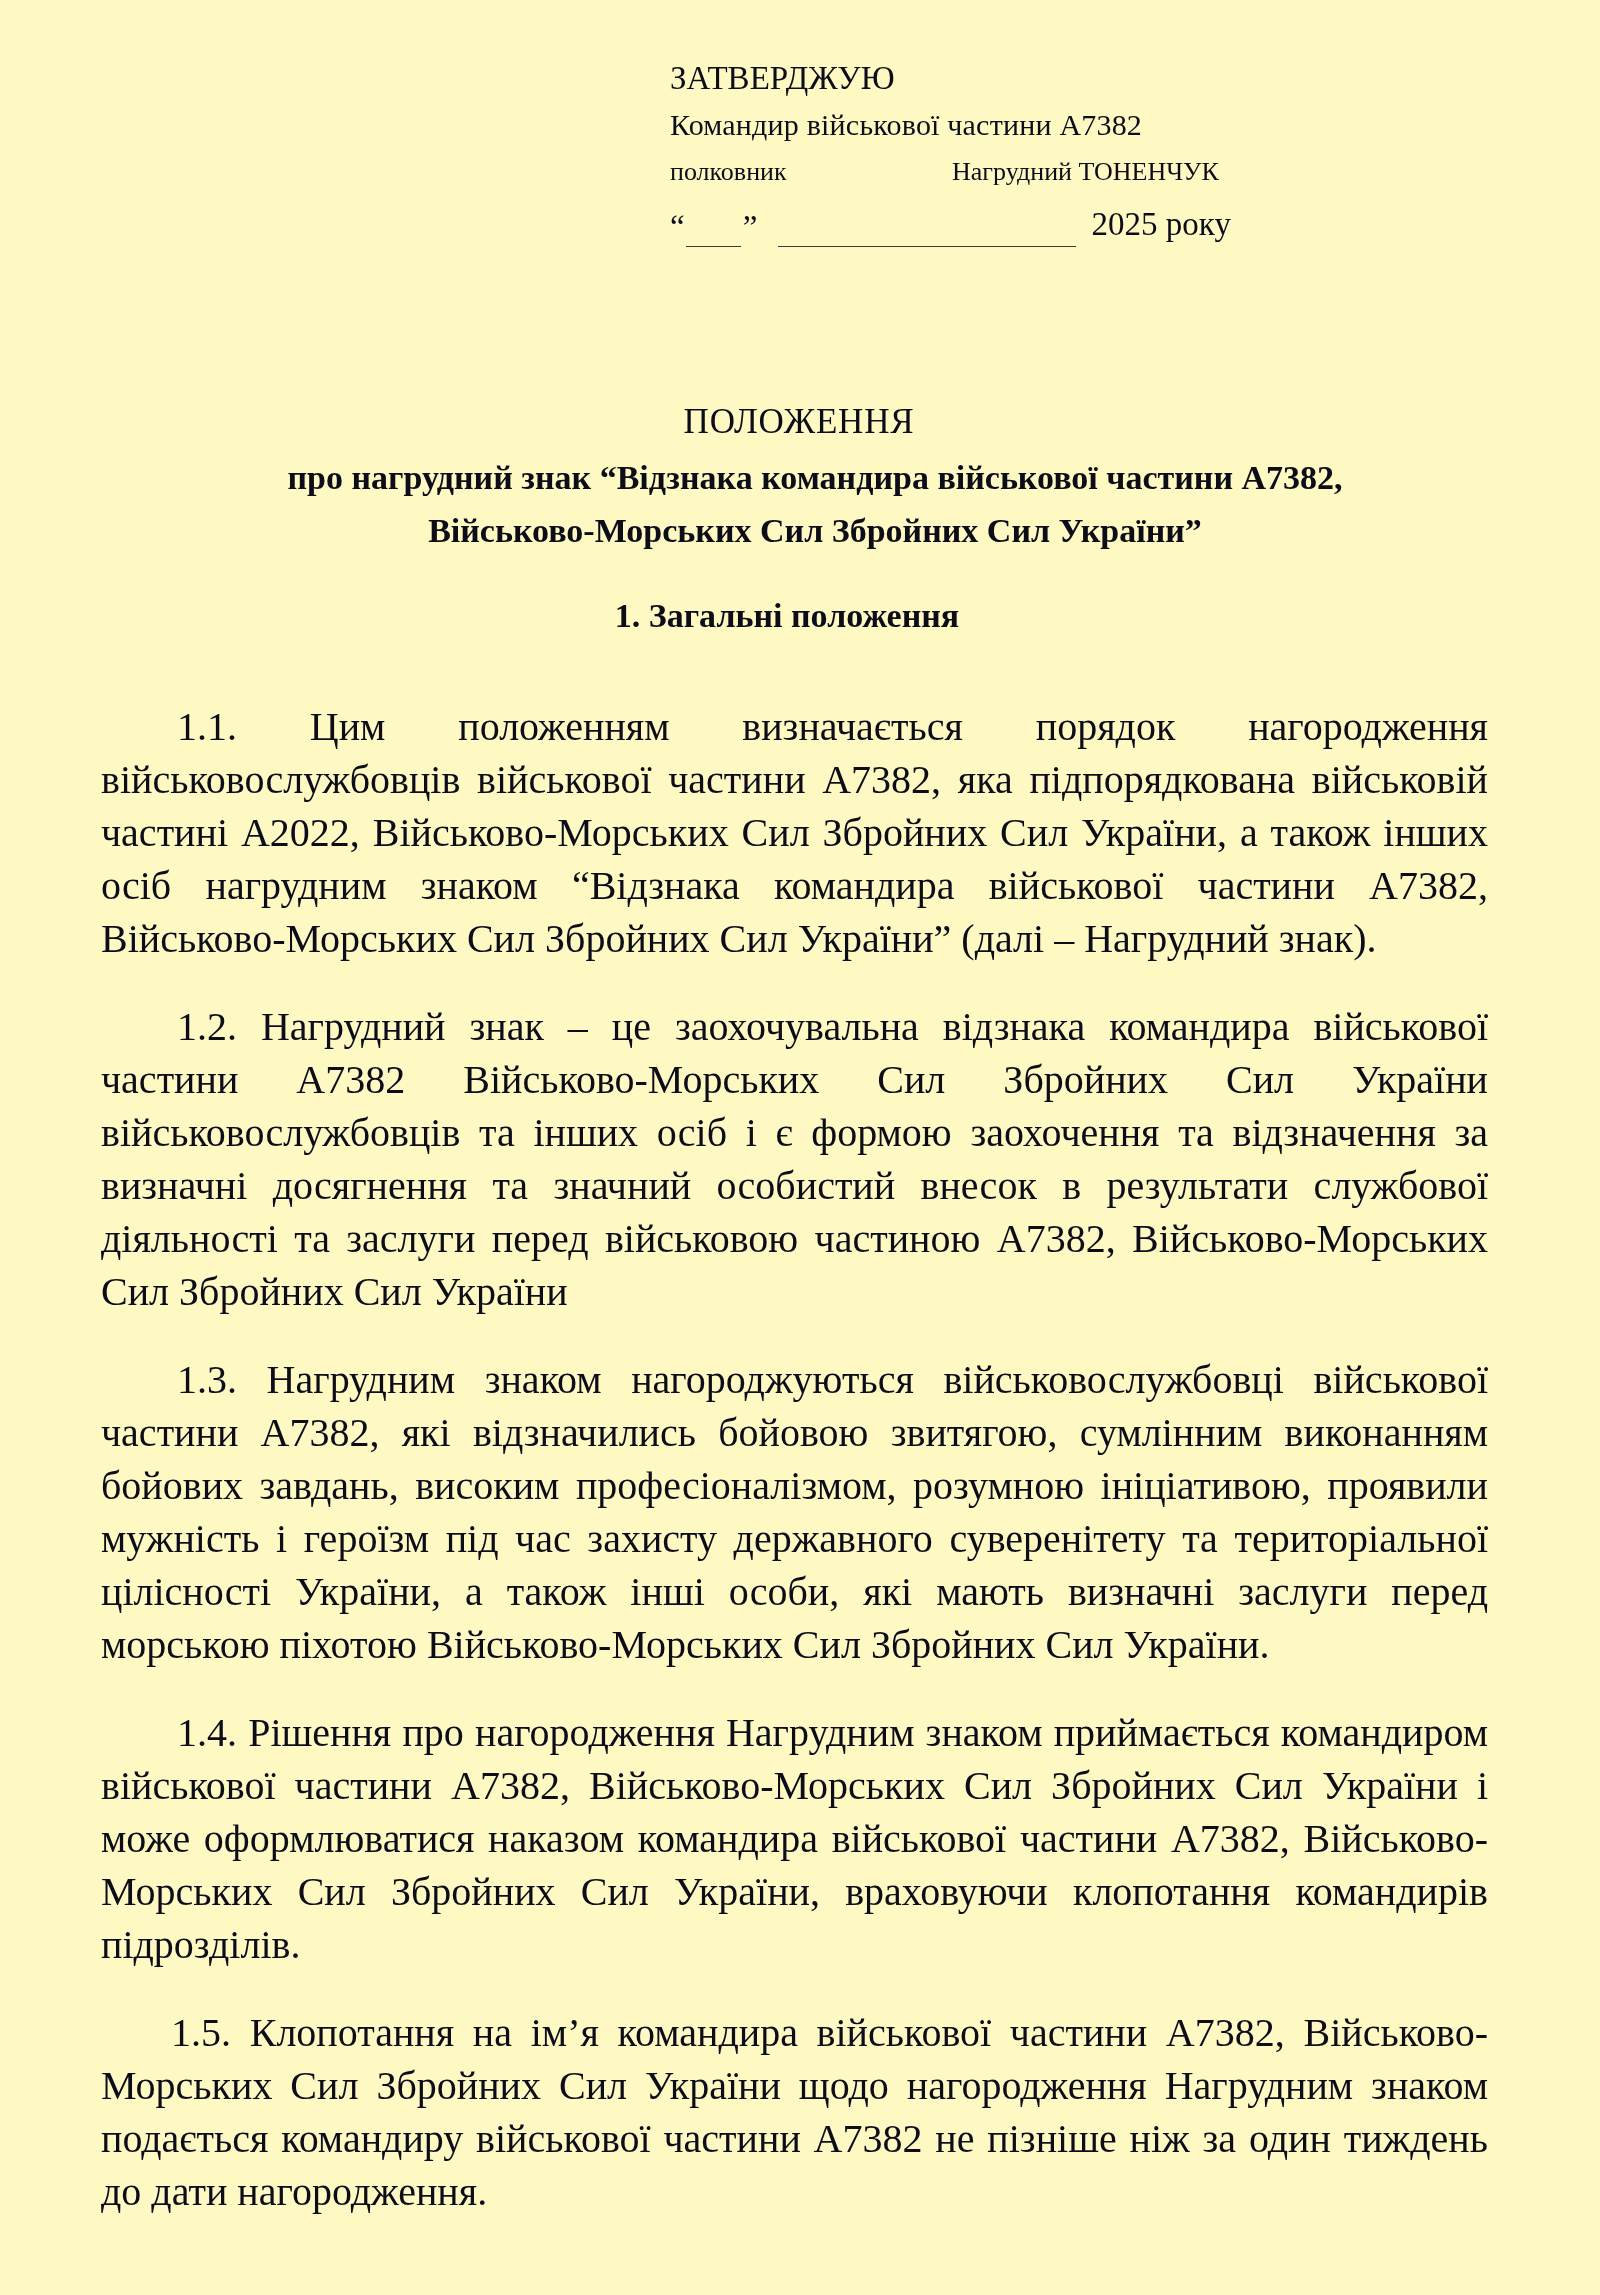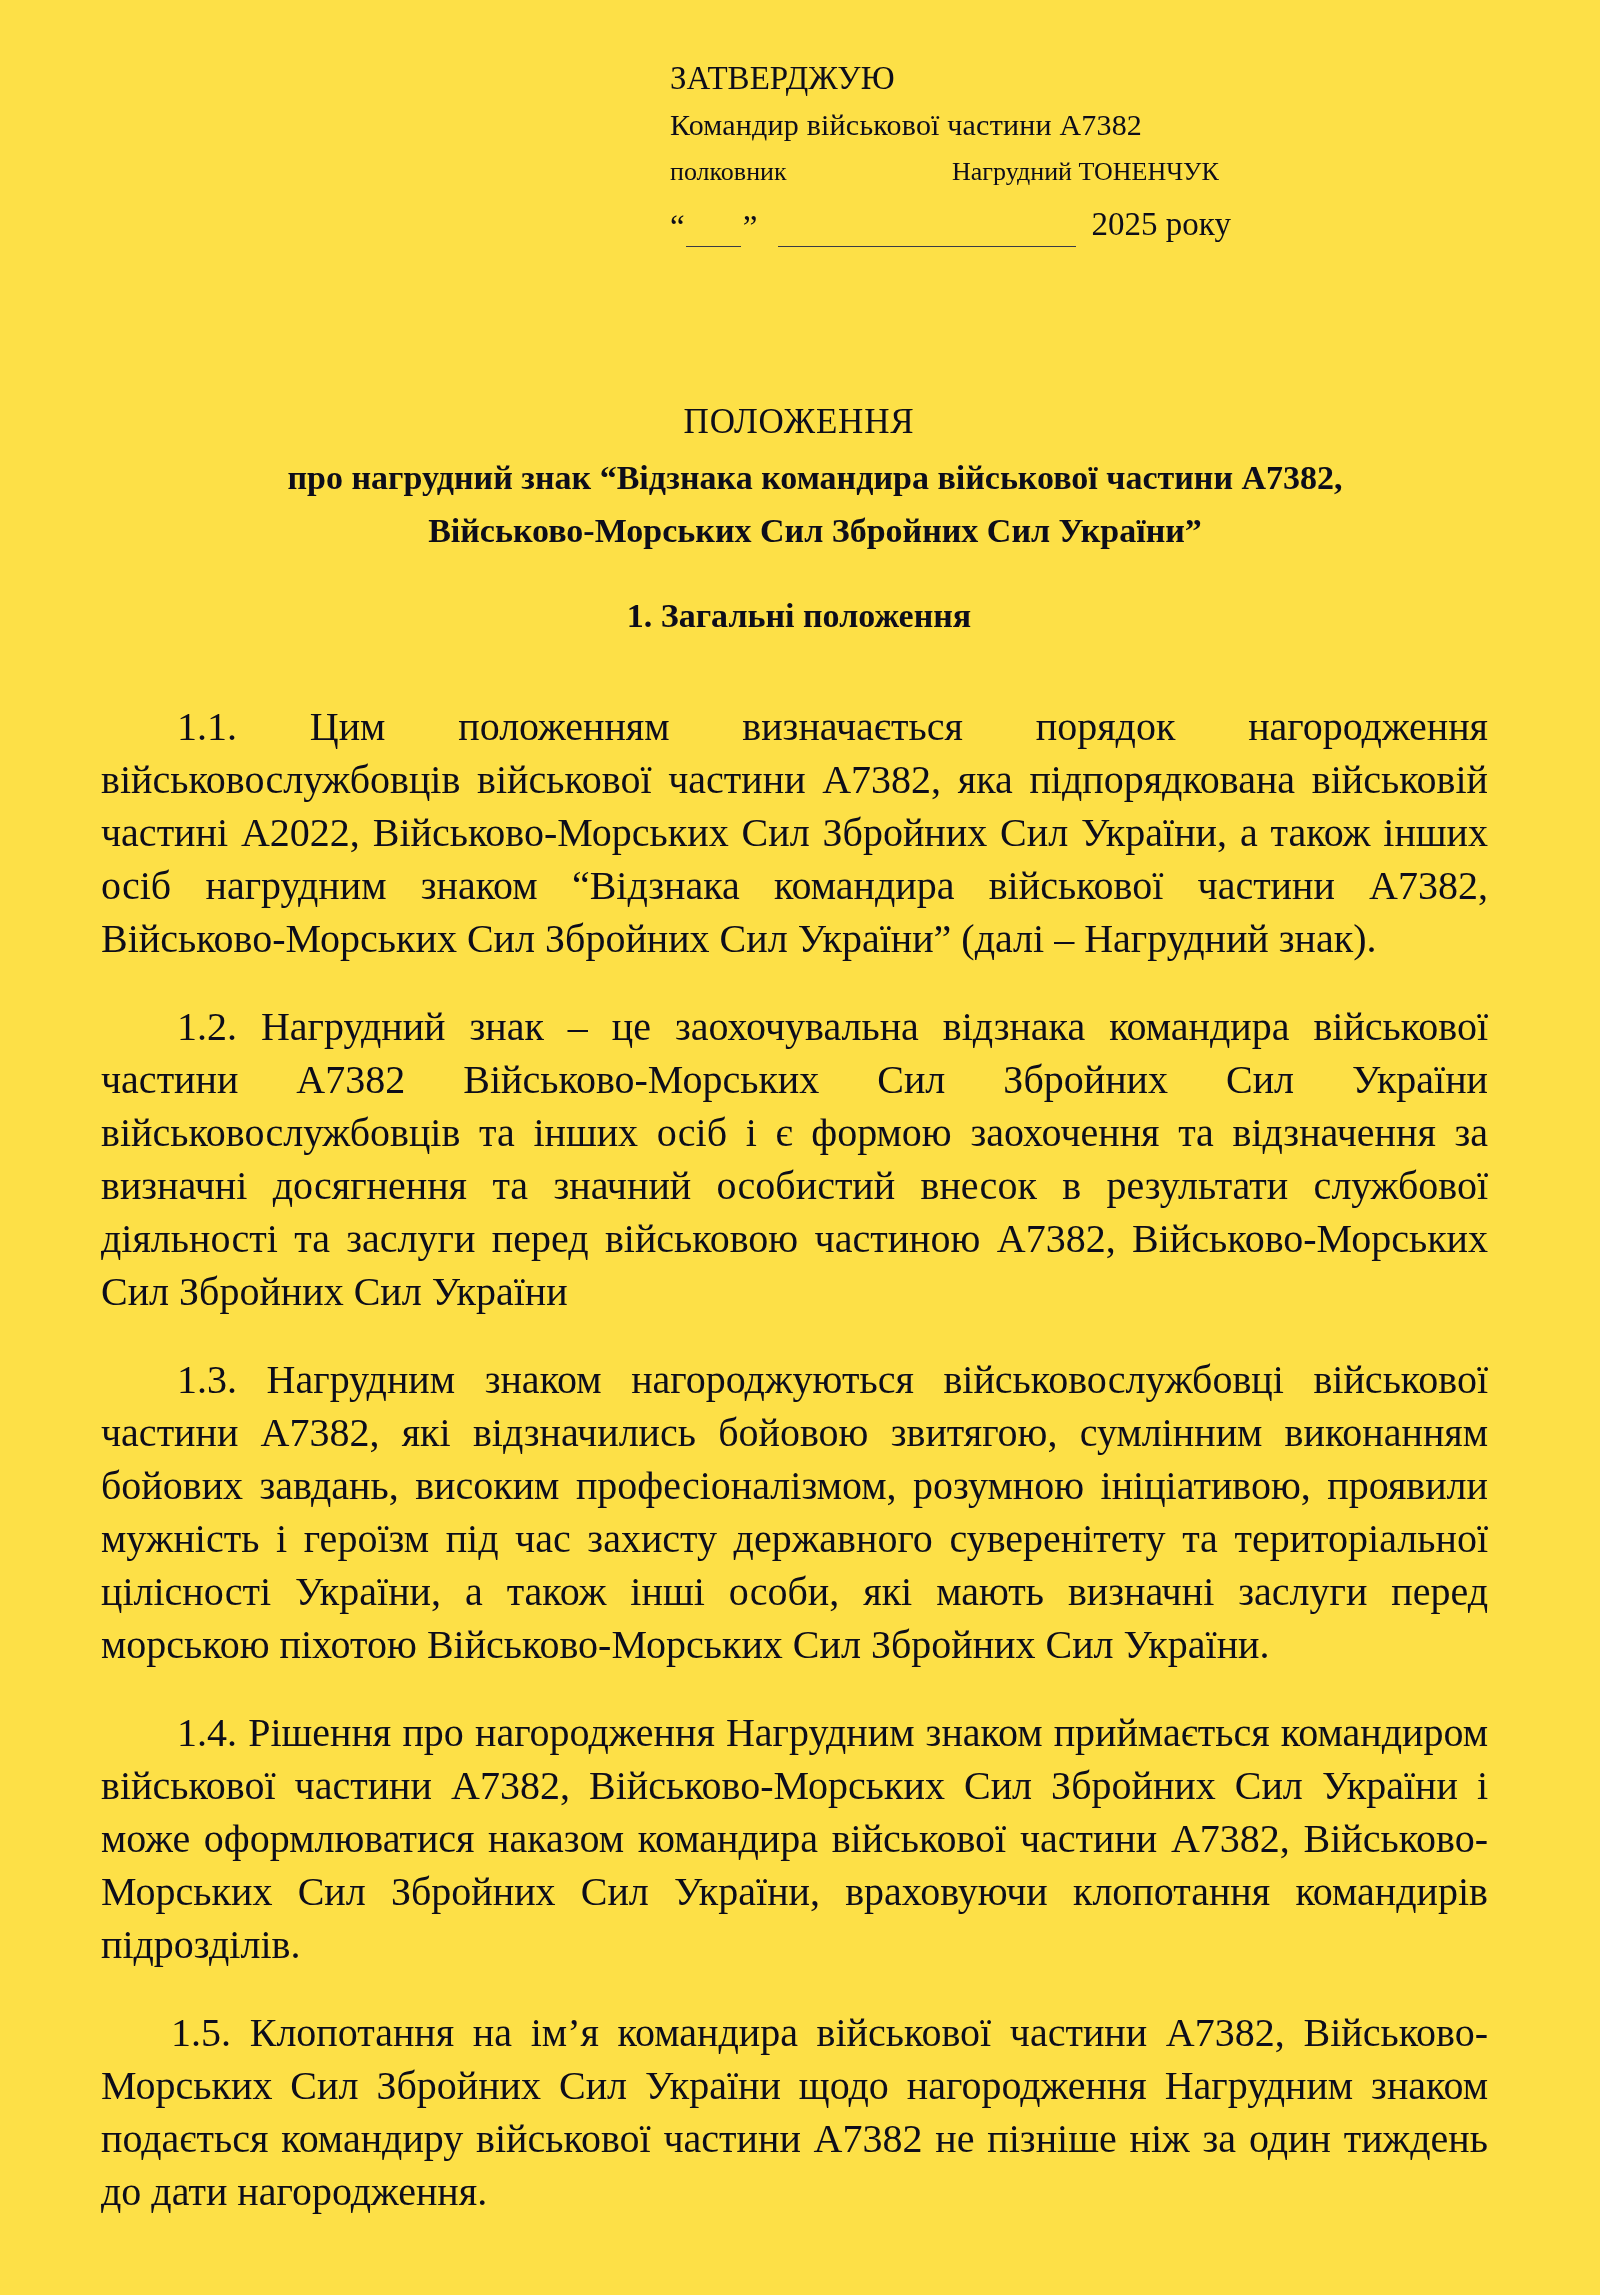--- a/index.html
+++ b/index.html
@@ -5,21 +5,21 @@
 <style>
   html, body {
     margin: 0;
     padding: 0;
     background: #ffffff;
   }
   .page {
     position: relative;
     width: 1601px;
     height: 2295px;
-    background: #fde047;
+    background: #fef9c3;
     font-family: "Liberation Serif", "DejaVu Serif", serif;
     color: #0d0d1a;
     box-sizing: border-box;
     overflow: hidden;
   }
 
   
   .approval-block {
     position: absolute;
     left: 670px;
@@ -103,21 +103,21 @@
     width: 1378px;
     text-align: center;
     font-weight: bold;
     font-size: 34px;
     line-height: 53px;
   }
 
   
   .section-heading {
     position: absolute;
-    left: 114px;
+    left: 102px;
     top: 592px;
     width: 1370px;
     text-align: center;
     font-weight: bold;
     font-size: 34px;
     line-height: 47px;
   }
 
   
   .body-text {

